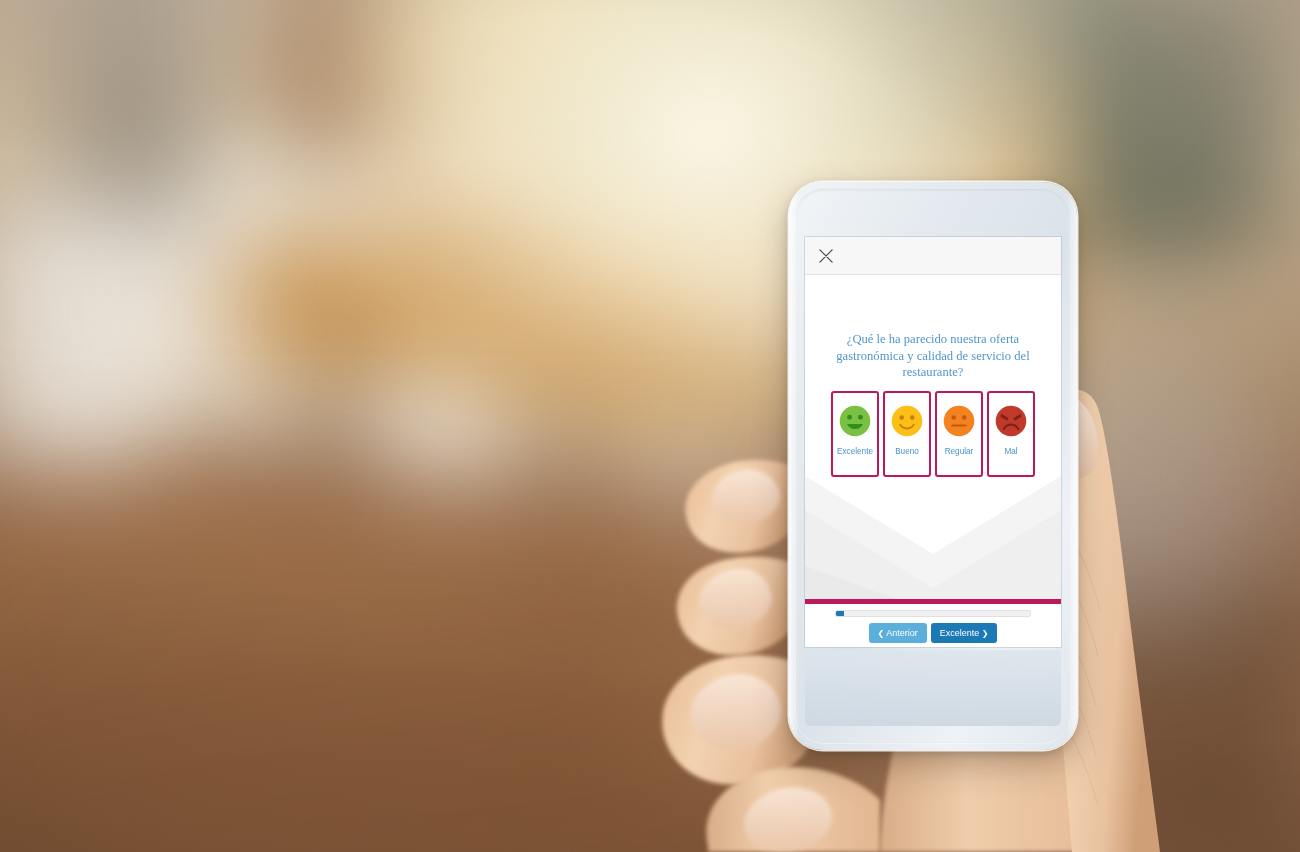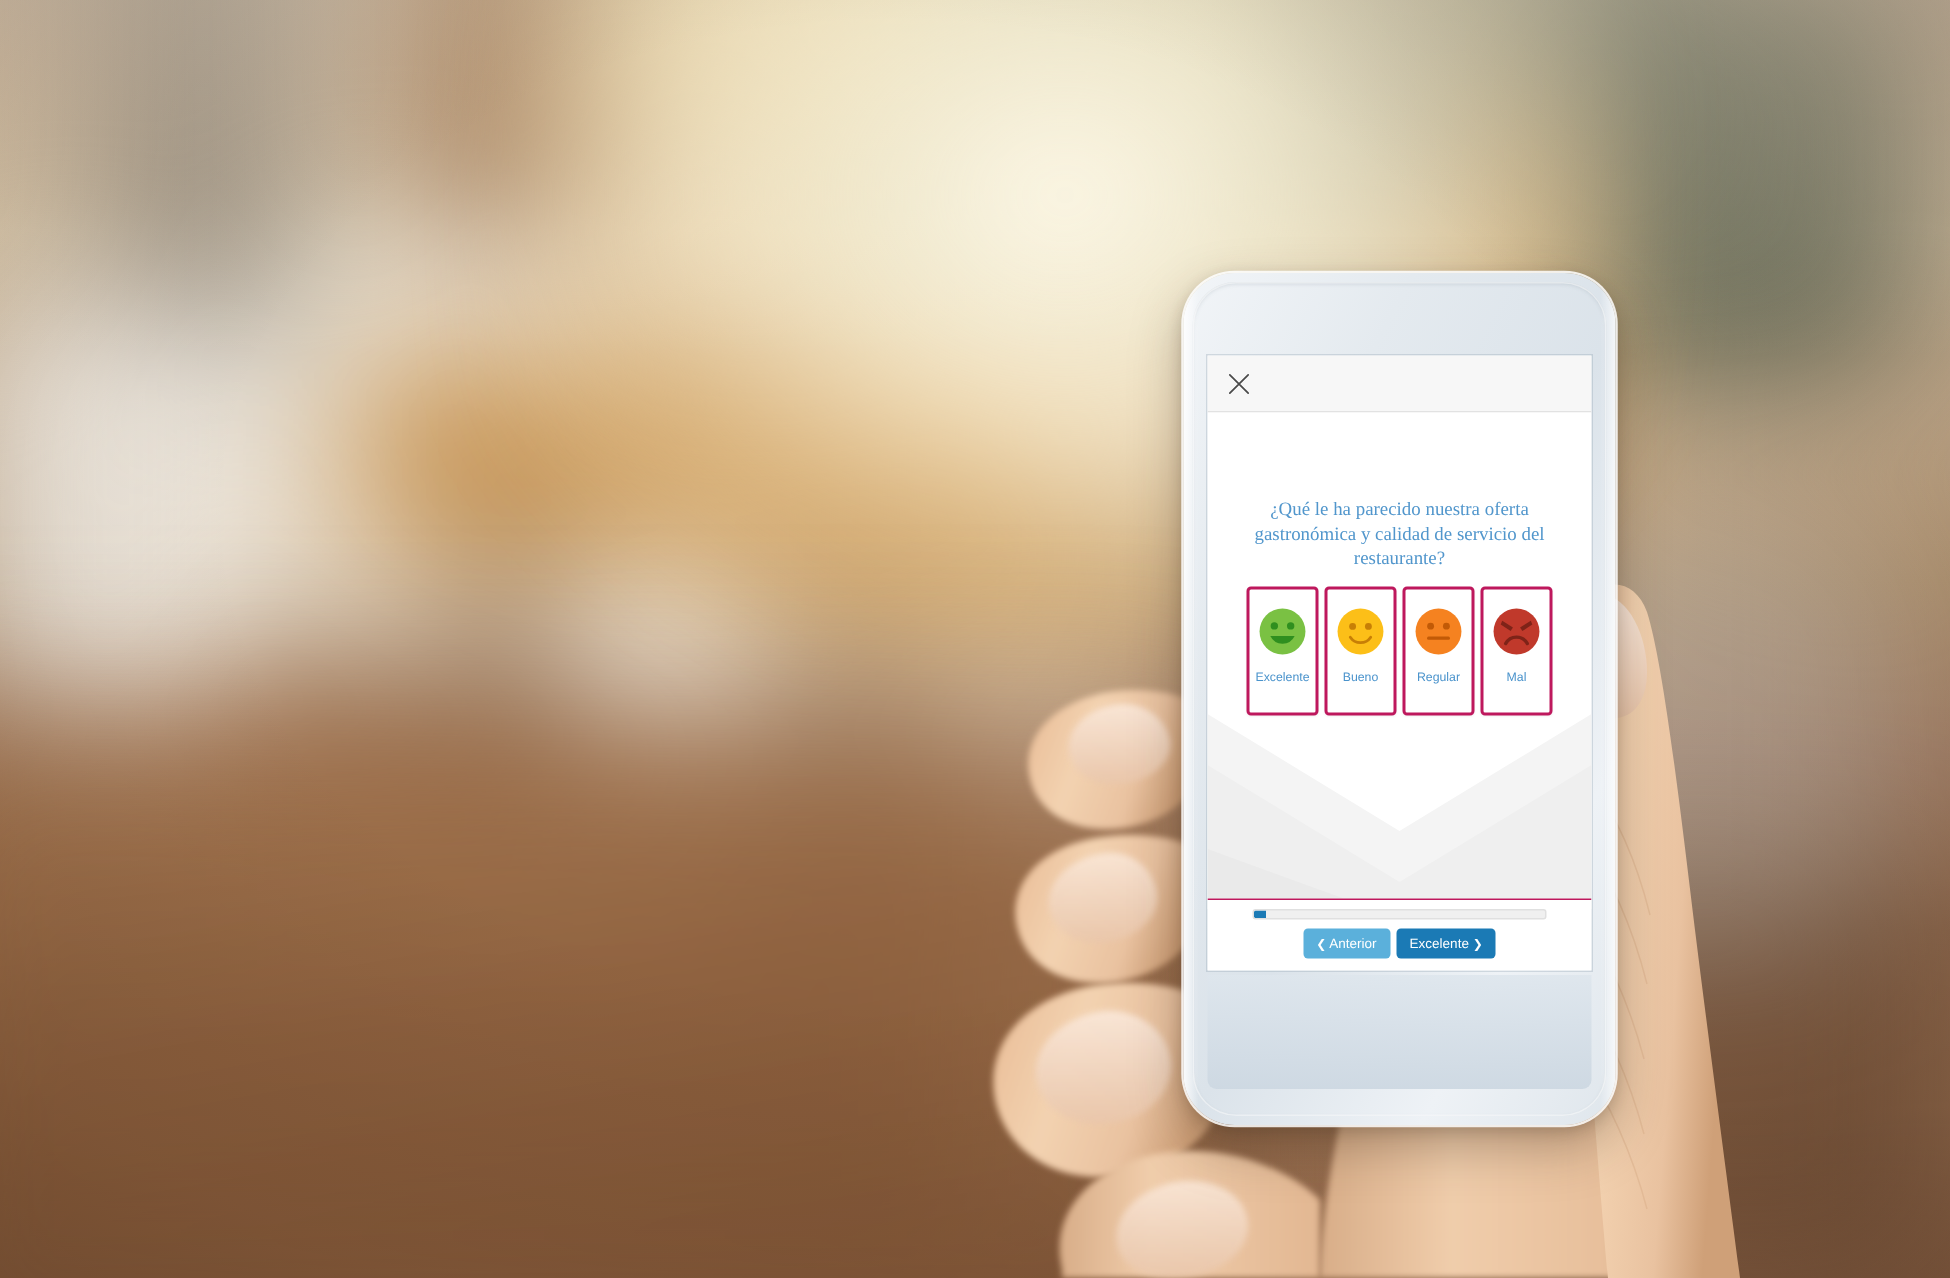--- a/index.html
+++ b/index.html
@@ -136,21 +136,21 @@
     display:flex; flex-direction:column; align-items:center;
     padding-top:11px; cursor:pointer;
     box-shadow:0 1px 1.5px rgba(0,0,0,.04);
   }
   .face { width:34px; height:34px; }
   .opt-label { margin-top:9px; font-size:8.2px; color:#4a93cc; }
 
   
   .footer {
     position:absolute; left:0; right:0; bottom:0; height:48px;
-    background:#fff; border-top:1px solid #be185d;
+    background:#fff; border-top:5px solid #be185d;
     display:flex; flex-direction:column; align-items:center;
     padding-top:6px;
   }
   .progress {
     width:196px; height:7px; background:#f0f0f0;
     border:1px solid #e0e0e0; border-radius:2px; overflow:hidden;
   }
   .progress-fill { height:100%; background:#1b7ab5; border-radius:1px 0 0 1px; }
   .btn-row { display:flex; gap:4px; margin-top:6px; }
   .btn {

